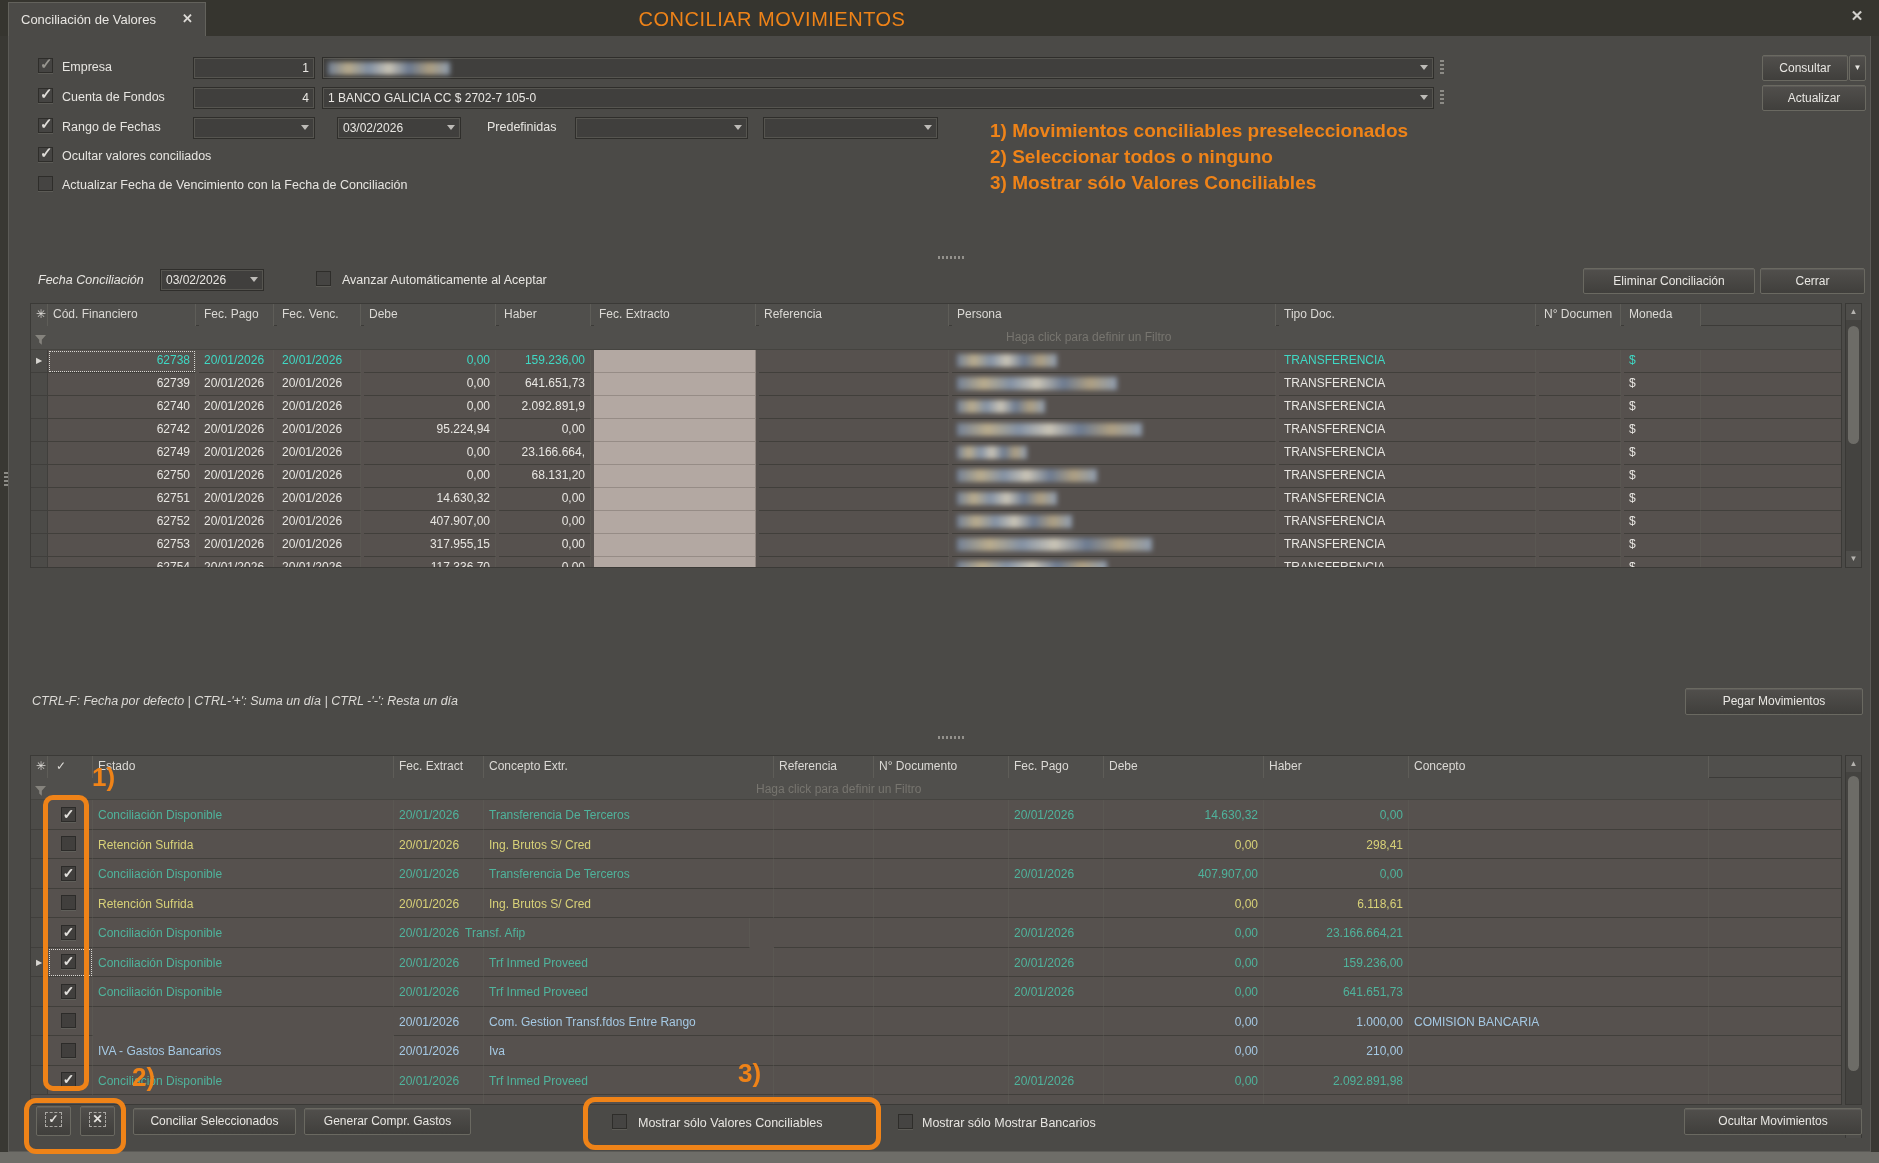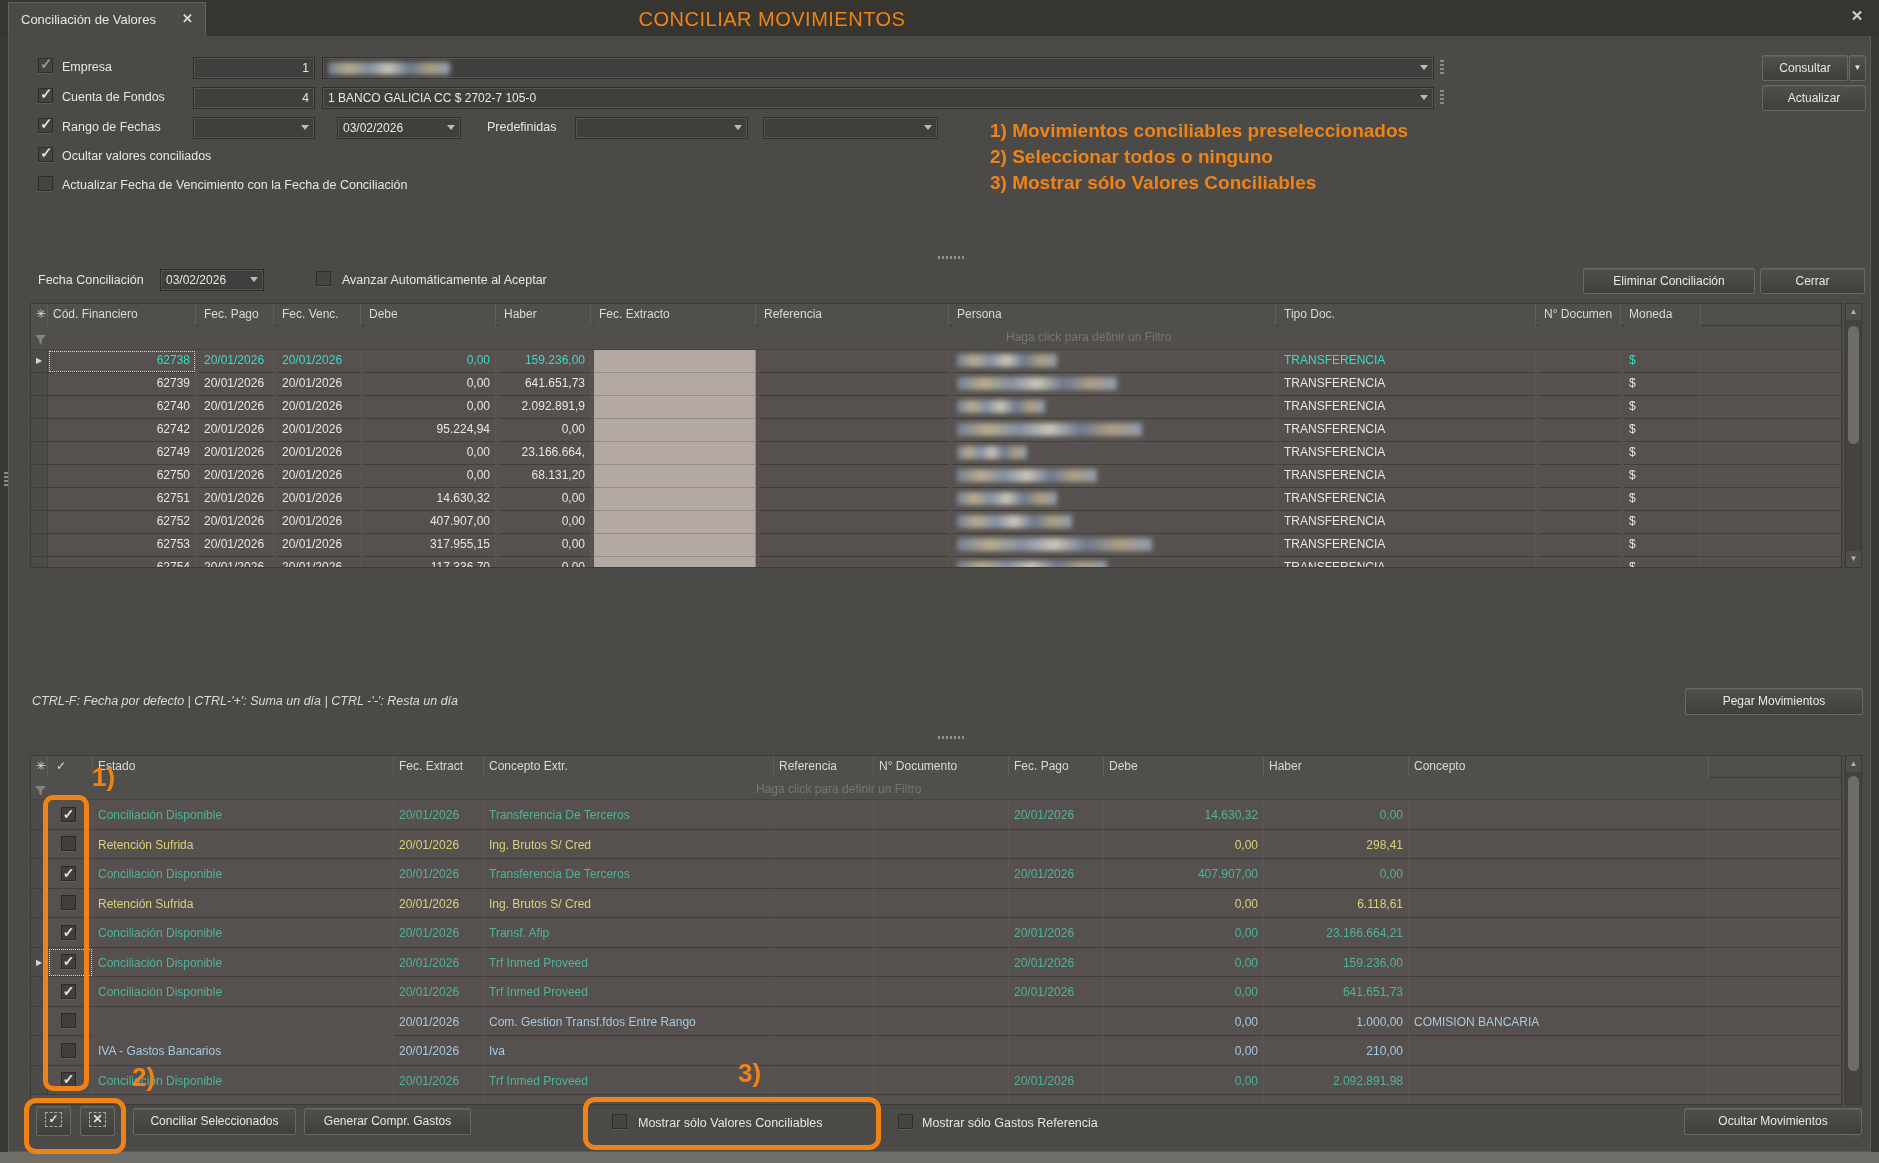--- a/index.html
+++ b/index.html
@@ -133,21 +133,21 @@
 <div class="abs cb" style="left:38px;top:176px;"></div>
 <div class="abs fldlabel" style="left:62px;top:178px;">Actualizar Fecha de Vencimiento con la Fecha de Conciliación</div>
 
 <div class="ann-text" style="left:990px;top:120px;">1) Movimientos conciliables preseleccionados</div>
 <div class="ann-text" style="left:990px;top:146px;">2) Seleccionar todos o ninguno</div>
 <div class="ann-text" style="left:990px;top:172px;">3) Mostrar sólo Valores Conciliables</div>
 
 <div class="dots-h" style="left:938px;top:256px;"></div>
 <div class="gripv" style="left:4px;top:472px;"></div>
 
-<div class="abs fldlabel" style="left:38px;top:273px;">Fecha Conciliación</div>
+<div class="abs fldlabel" style="left:38px;top:273px;font-style:italic;">Fecha Conciliación</div>
 <div class="combo" style="left:160px;top:269px;width:104px;">
   <span>03/02/2026</span>
   <span class="caret"></span>
 </div>
 <div class="abs cb" style="left:316px;top:271px;"></div>
 <div class="abs fldlabel" style="left:342px;top:273px;">Avanzar Automáticamente al Aceptar</div>
 <div class="btn" style="left:1583px;top:268px;width:172px;height:26px;">Eliminar Conciliación</div>
 <div class="btn" style="left:1760px;top:268px;width:105px;height:26px;">Cerrar</div>
 
 <div class="grid" id="ugrid" style="left:30px;top:303px;width:1812px;height:265px;">
@@ -423,21 +423,21 @@
         <div class="gcell" style="left: 1378px; width: 300px; padding-top: 8px;"></div>
         <div class="gfill" style="left: 1678px; width: 134px;"></div>
       </div>
       <div class="grow" style="top: 162px; height: 29.5px; color: rgb(79, 179, 156);">
         <div class="gind" style="line-height: 29.5px;"></div>
         <div class="gcell" style="left: 17px; width: 45px;">
           <div class="rowcb" style="left: 13px; top: 6.75px;">✓</div>
         </div>
         <div class="gcell" style="left: 62px; width: 301px; padding-top: 8px;">Conciliación Disponible</div>
         <div class="gcell" style="left: 363px; width: 90px; padding-top: 8px;">20/01/2026</div>
-        <div class="gcell" style="left: 453px; width: 290px; padding-top: 8px;">Transf. Afip</div>
+        <div class="gcell" style="left: 429px; width: 290px; padding-top: 8px;">Transf. Afip</div>
         <div class="gcell" style="left: 743px; width: 100px; padding-top: 8px;"></div>
         <div class="gcell" style="left: 843px; width: 135px; padding-top: 8px;"></div>
         <div class="gcell" style="left: 978px; width: 95px; padding-top: 8px;">20/01/2026</div>
         <div class="gcell tr" style="left: 1073px; width: 160px; padding-top: 8px;">0,00</div>
         <div class="gcell tr" style="left: 1233px; width: 145px; padding-top: 8px;">23.166.664,21</div>
         <div class="gcell" style="left: 1378px; width: 300px; padding-top: 8px;"></div>
         <div class="gfill" style="left: 1678px; width: 134px;"></div>
       </div>
       <div class="grow" style="top: 191.5px; height: 29.5px; color: rgb(79, 179, 156);">
         <div class="gind" style="line-height: 29.5px;">▶</div>
@@ -543,21 +543,21 @@
   <span class="dashico">✓</span>
 </div>
 <div class="btn" style="left:80px;top:1106px;width:35px;height:30px;">
   <span class="dashico">✕</span>
 </div>
 <div class="btn" style="left:133px;top:1108px;width:163px;height:27px;">Conciliar Seleccionados</div>
 <div class="btn" style="left:304px;top:1108px;width:167px;height:27px;">Generar Compr. Gastos</div>
 <div class="abs cb" style="left:612px;top:1114px;"></div>
 <div class="abs fldlabel" style="left:638px;top:1116px;">Mostrar sólo Valores Conciliables</div>
 <div class="abs cb" style="left:898px;top:1114px;"></div>
-<div class="abs fldlabel" style="left:922px;top:1116px;">Mostrar sólo Gastos Referencia</div>
+<div class="abs fldlabel" style="left:922px;top:1116px;">Mostrar sólo Mostrar Bancarios</div>
 <div class="btn" style="left:1684px;top:1108px;width:178px;height:27px;">Ocultar Movimientos</div>
 
 <div class="ann-marker" style="left:92px;top:762px;">1)</div>
 <div class="ann-rect" style="left:43px;top:795px;width:46px;height:296px;"></div>
 <div class="ann-marker" style="left:132px;top:1062px;">2)</div>
 <div class="ann-rect" style="left:24px;top:1098px;width:102px;height:56px;border-radius:12px;"></div>
 <div class="ann-marker" style="left:738px;top:1058px;">3)</div>
 <div class="ann-rect" style="left:583px;top:1097px;width:298px;height:53px;border-radius:12px;"></div>
 
 </body></html>

